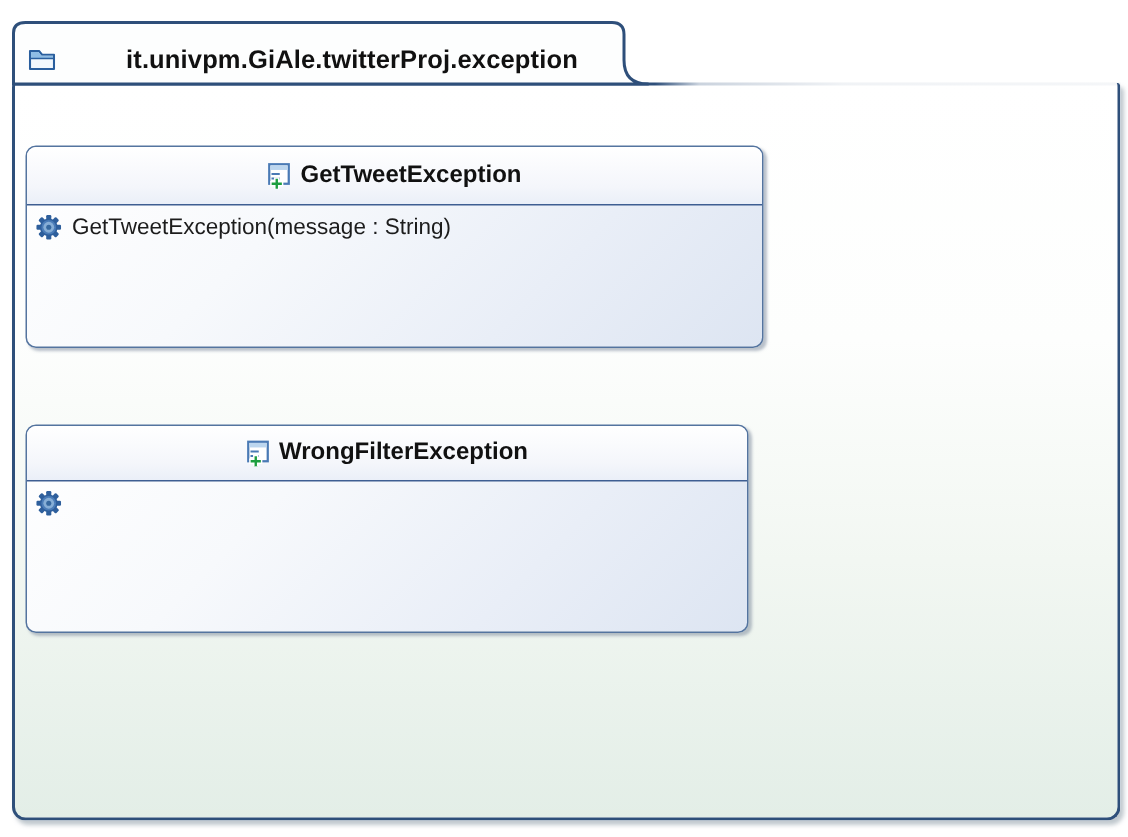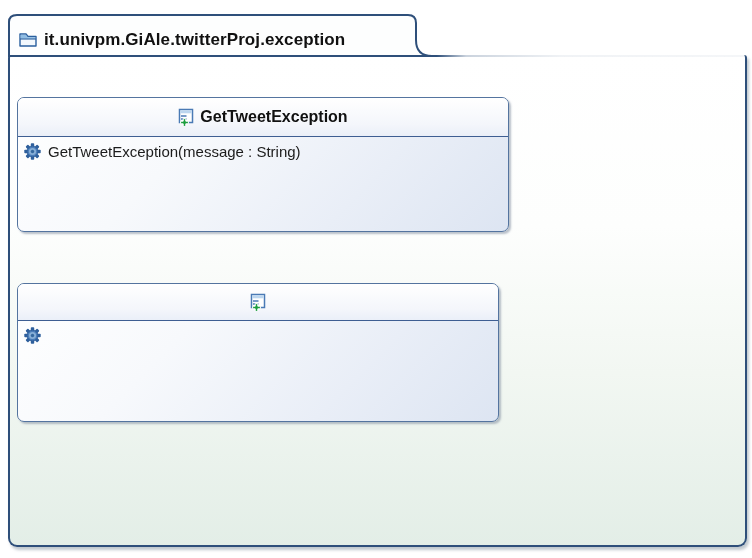--- a/index.html
+++ b/index.html
@@ -33,20 +33,21 @@
   }
 
   
   .pkg-tab-svg { position: absolute; left: 8px; top: 12px; }
   .pkg-tab-content {
     position: absolute;
     left: 8px; top: 14px;
     width: 418px; height: 51px;
     display: flex; align-items: center;
     padding-left: 11px;
+    gap: 40px;
   }
   .pkg-tab-content .label {
     font-size: 17px;
     font-weight: bold;
     color: #111111;
     margin-left: 7px;
     letter-spacing: 0.1px;
     white-space: nowrap;
   }
 
@@ -160,20 +161,21 @@
     <div class="class-header">
       <span class="icon">
         <svg width="17" height="18" viewBox="0 0 17 18">
           <rect x="1.5" y="1.5" width="13" height="13" fill="#ffffff" stroke="#4a7ab5" stroke-width="1.5"></rect>
           <rect x="2.3" y="2.3" width="11.4" height="3" fill="#bcd6ef"></rect>
           <line x1="3" y1="8" x2="8.5" y2="8" stroke="#4a7ab5" stroke-width="1.3"></line>
           <line x1="3" y1="11" x2="8.5" y2="11" stroke="#4a7ab5" stroke-width="1.3"></line>
           <path d="M5.2,10.6 h2.6 v2.6 h2.6 v2.6 h-2.6 v2.6 h-2.6 v-2.6 h-2.6 v-2.6 h2.6 z" fill="#1d9e3f" stroke="#ffffff" stroke-width="1"></path>
         </svg>
       </span>
+      <span class="label">WrongFilterException</span>
     </div>
     <div class="class-operations">
       <div class="operation-row">
         <span class="icon">
           <svg width="17" height="17" viewBox="0 0 17 17">
             <g transform="translate(8.5,8.5)">
               <g fill="#2e5f9c">
                 <rect x="-1.7" y="-8.2" width="3.4" height="4" rx="0.8"></rect>
                 <rect x="-1.7" y="4.2" width="3.4" height="4" rx="0.8"></rect>
                 <rect x="-8.2" y="-1.7" width="4" height="3.4" rx="0.8"></rect>

